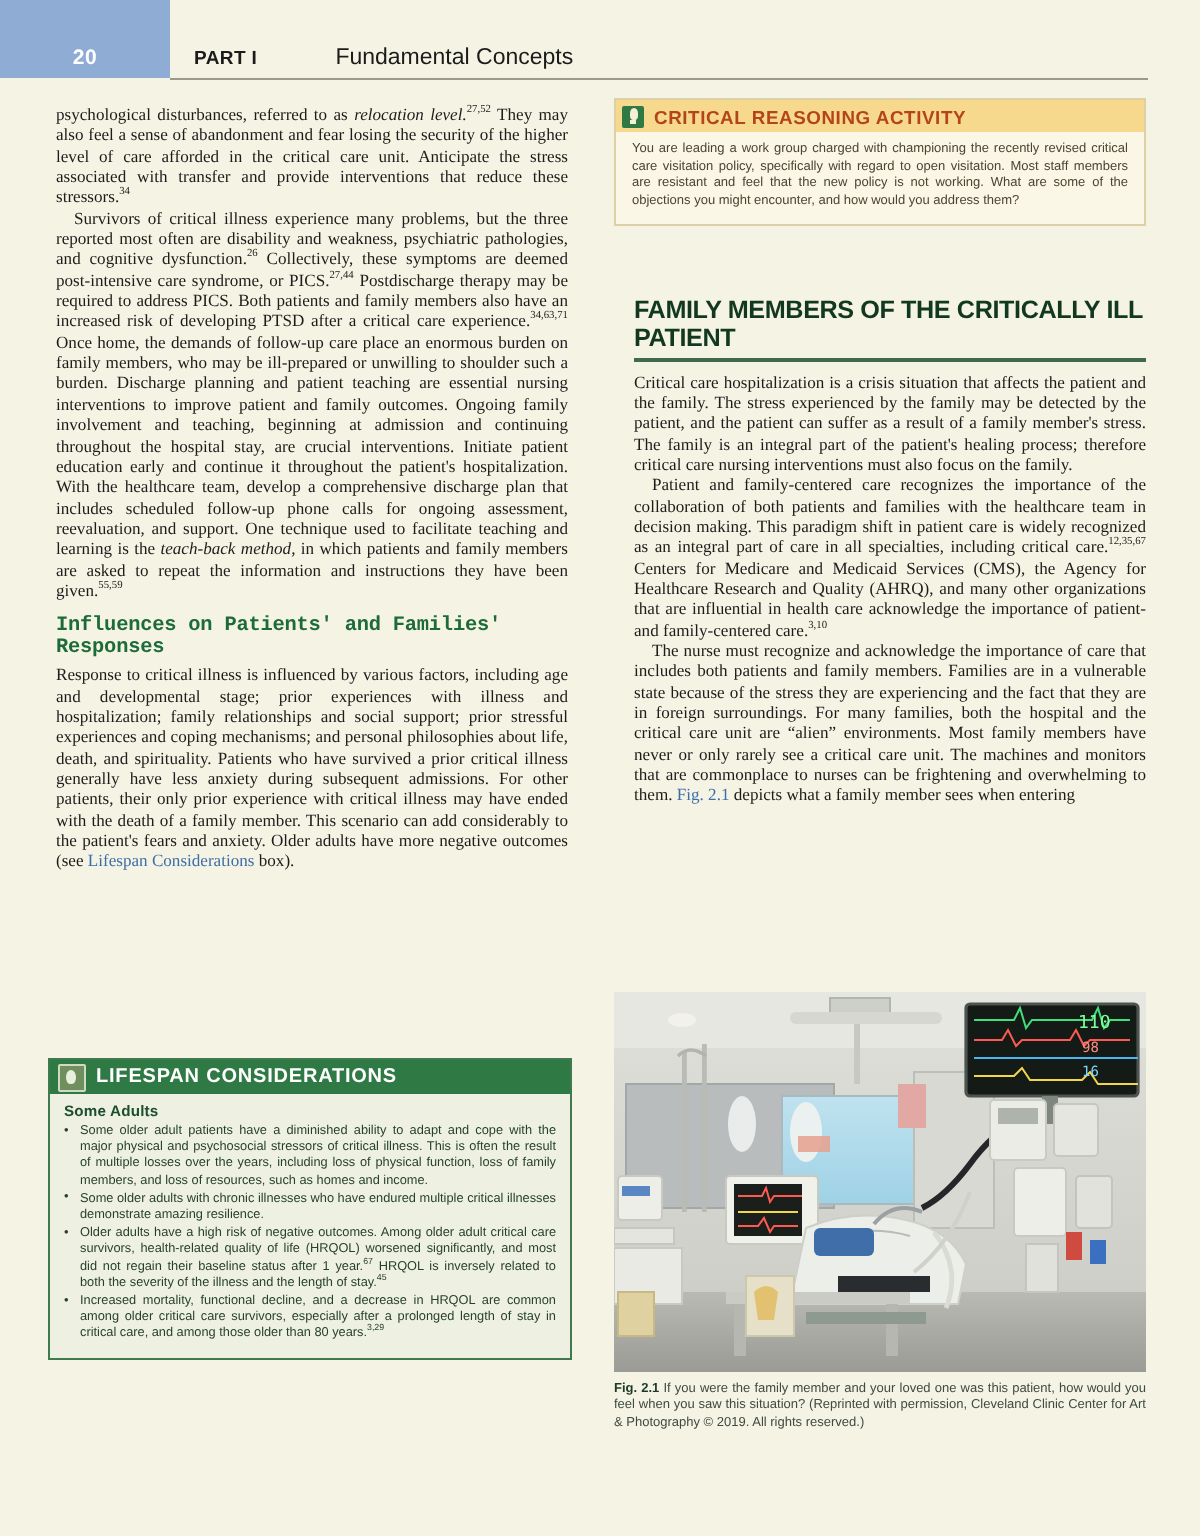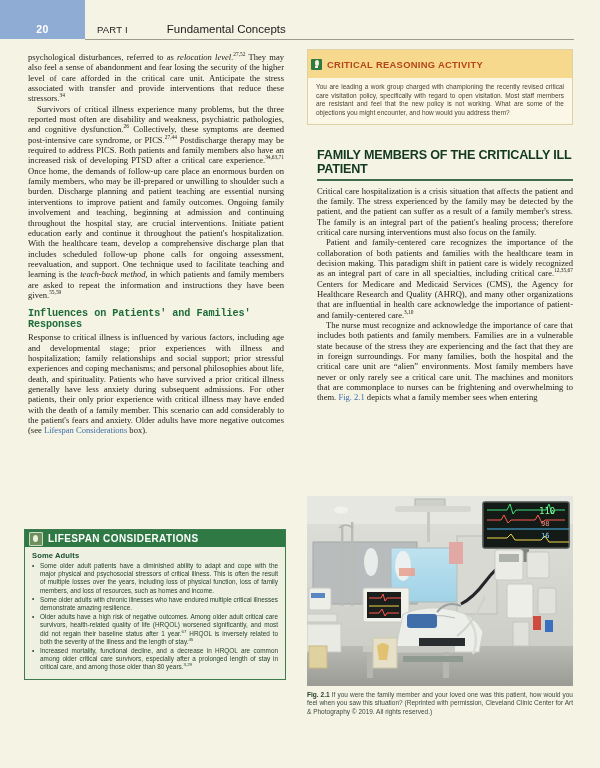--- a/index.html
+++ b/index.html
@@ -24,21 +24,21 @@
     color:#ffffff;
     font-family:"Liberation Sans", sans-serif;
     font-size:10.5px;font-weight:bold;letter-spacing:.3px;
   }
   #header-title{
     position:absolute;left:97px;top:23px;
     font-family:"Liberation Sans", sans-serif;
     font-size:11px;color:#1b1b1b;
     white-space:nowrap;
   }
-  #header-title .part{font-weight:normal;font-size:9.5px;letter-spacing:.2px;}
+  #header-title .part{font-weight:bold;font-size:9.5px;letter-spacing:.2px;}
   #header-title .tt{font-size:11.5px;padding-left:36px;}
   #header-rule{
     position:absolute;left:85px;top:39px;width:489px;height:1px;
     background:#9a9a8d;
   }
 
   
   .col{
     position:absolute;top:52px;width:256px;
   }
@@ -133,21 +133,21 @@
 
   
   #cra-box{
     position:absolute;left:307px;top:49px;width:266px;
     border:1px solid #ddd0a4;
     background:#fbf7e6;
     box-sizing:border-box;
   }
   #cra-header{
     background:#f6d98c;
-    height:28px;display:flex;align-items:center;padding-left:3px;
+    height:16px;display:flex;align-items:center;padding-left:3px;
   }
   #cra-icon{
     width:11px;height:11px;flex:0 0 auto;background:#2f7a44;
     margin-right:5px;position:relative;border-radius:1px;
   }
   #cra-icon::after{
     content:"";position:absolute;left:3.5px;top:1.5px;
     width:4px;height:5.5px;border-radius:50% 50% 40% 40%;
     background:#f4efd6;
   }

